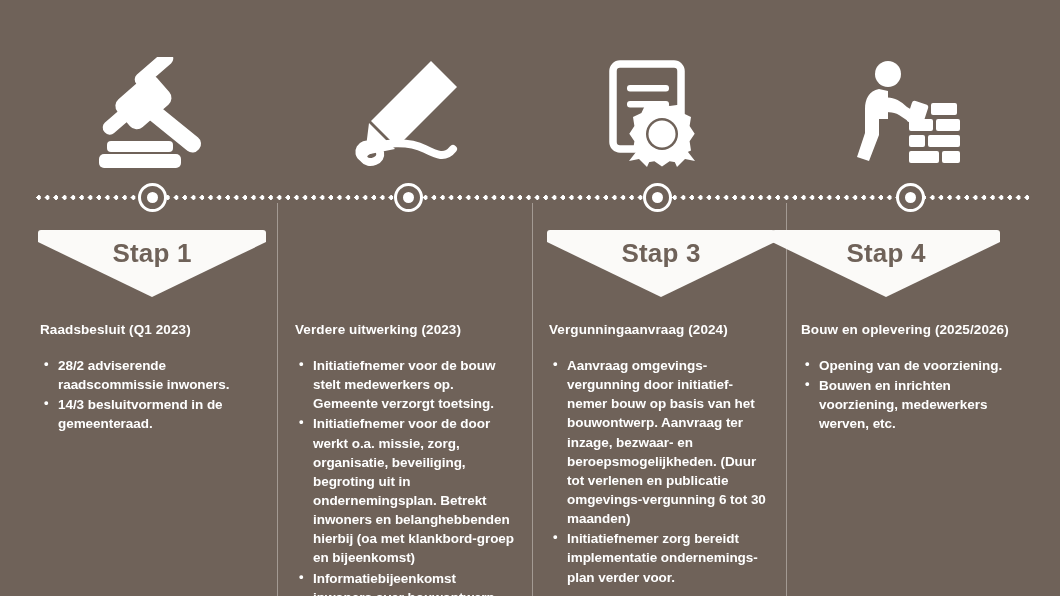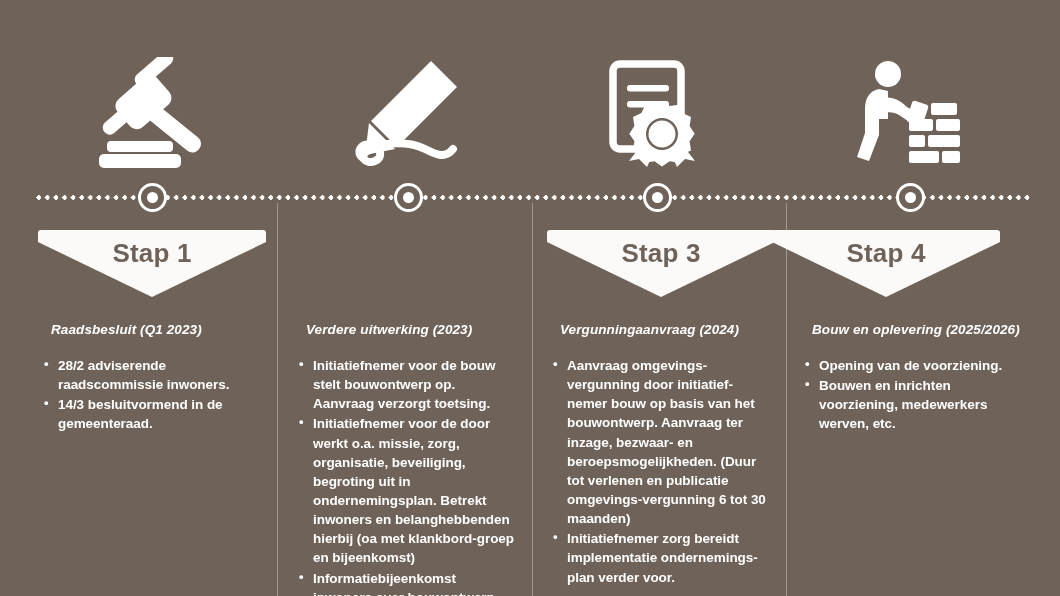--- a/index.html
+++ b/index.html
@@ -93,22 +93,21 @@
     position:absolute;
     top:322px;
     width:226px;
   }
   .col .col-title{
     font-size:13.5px;
     font-weight:bold;
     color:#ffffff;
     letter-spacing:.1px;
     line-height:1.25;
-    margin:0 0 17px 12px;
-    font-style:italic;
+    margin:0 0 17px 1px;
   }
   .col ul{
     margin:4px;
     padding:0;
     list-style:none;
   }
   .col li{
     position:relative;
     padding-left:15px;
     font-size:13.5px;
@@ -246,21 +245,21 @@
     <div class="col-title">Raadsbesluit (Q1 2023)</div>
     <ul>
         <li>28/2 adviserende raadscommissie inwoners.</li>
         <li>14/3 besluitvormend in de gemeenteraad.</li>
       </ul>
   </div>
 
   <div class="col" id="col2">
     <div class="col-title">Verdere uitwerking (2023)</div>
     <ul>
-        <li>Initiatiefnemer voor de bouw stelt bouwontwerp op. Aanvraag verzorgt toetsing.</li>
+        <li>Initiatiefnemer voor de bouw stelt medewerkers op. Gemeente verzorgt toetsing.</li>
         <li>Initiatiefnemer voor de door werkt o.a. missie, zorg, organisatie, beveiliging, begroting uit in ondernemingsplan. Betrekt inwoners en belanghebbenden hierbij (oa met klankbord-groep en bijeenkomst)</li>
         <li>Informatiebijeenkomst inwoners over bouwontwerp</li>
       </ul>
   </div>
 
   <div class="col" id="col3">
     <div class="col-title">Vergunningaanvraag (2024)</div>
     <ul>
         <li>Aanvraag omgevings-vergunning door initiatief-nemer bouw op basis van het bouwontwerp. Aanvraag ter inzage, bezwaar- en beroepsmogelijkheden. (Duur tot verlenen en publicatie omgevings-vergunning 6 tot 30 maanden)</li>
         <li>Initiatiefnemer zorg bereidt implementatie ondernemings-plan verder voor.</li>

